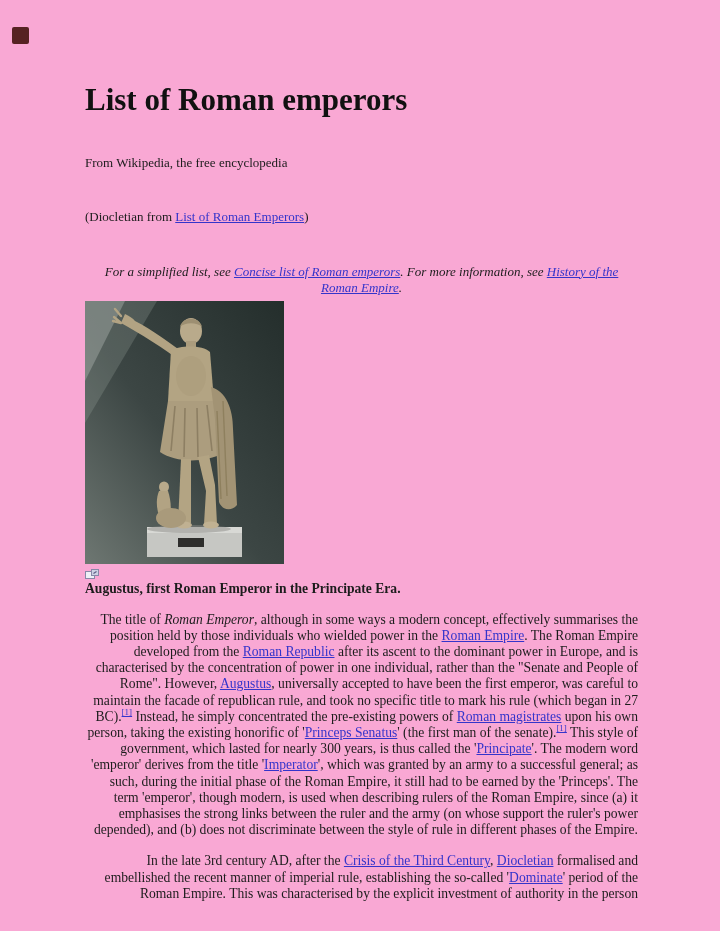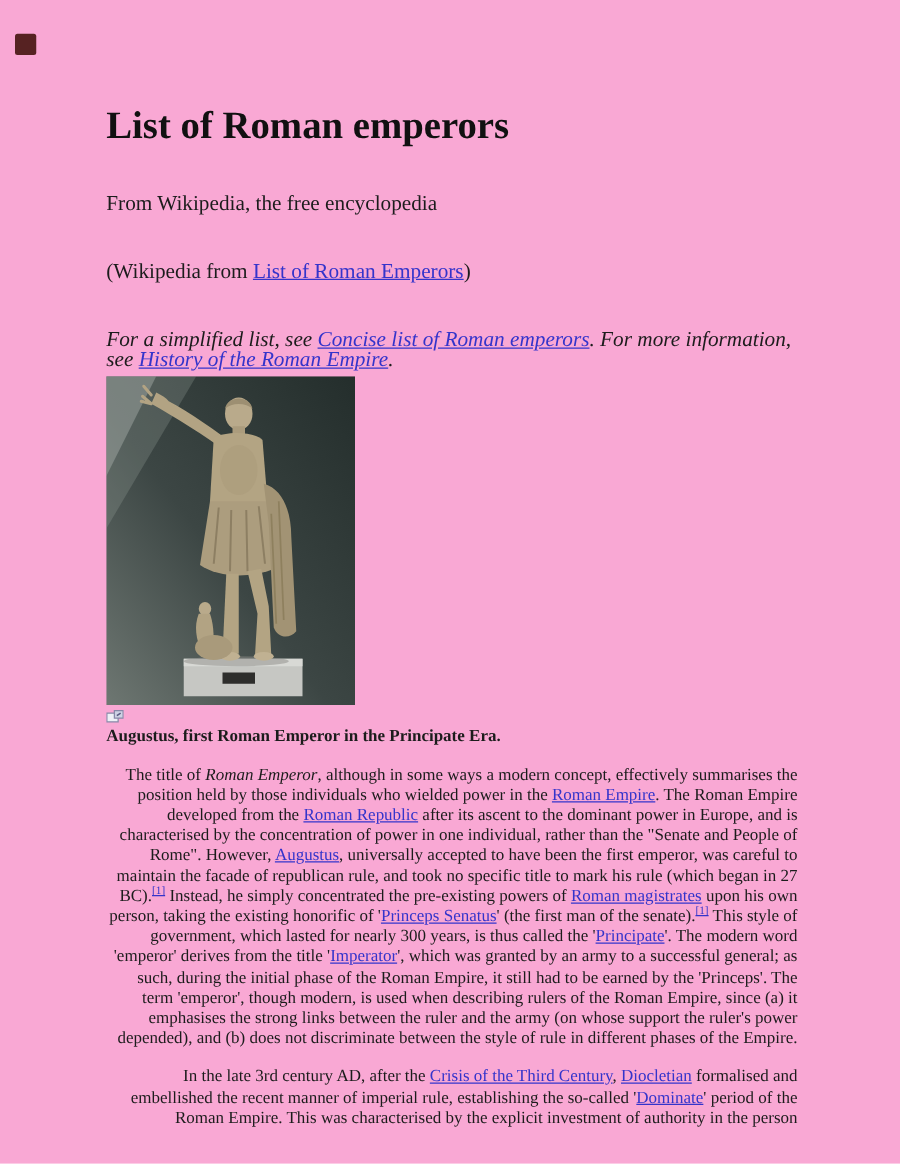--- a/index.html
+++ b/index.html
@@ -2,43 +2,43 @@
 <html><head>
 <meta charset="utf-8">
 <style>
   html,body{margin:0;padding:0;background:#ffffff;}
   .page{position:relative;width:720px;height:931px;background:#f9a8d4;overflow:hidden;
         font-family:"Liberation Serif","DejaVu Serif",serif;color:#1c1c1c;}
   .corner-marker{position:absolute;left:12px;top:27px;width:17px;height:17px;
         background:#562222;border-radius:2px;}
   .content{position:absolute;left:85px;top:84px;width:553px;}
   h1.title{font-size:31px;font-weight:bold;margin:0 0 21px 0;line-height:1.05;color:#111;}
-  .meta-line{font-size:17px;line-height:16.5px;margin-top:38px;}
-  .hatnote{font-style:italic;}
+  .meta-line{font-size:13px;line-height:16.5px;margin-top:38px;}
+  .hatnote{font-style:italic;text-align:center;}
   a.lnk{color:#3434cb;text-decoration:underline;cursor:pointer;}
   sup.ref{font-size:9px;line-height:0;vertical-align:super;}
   .figure{margin-top:4px;}
   .photo{display:block;width:199px;height:263px;}
   .enlarge-row{margin-top:3px;height:13px;}
   .caption{font-size:13.6px;line-height:16px;margin-top:1px;font-weight:bold;}
   p.body-par{font-size:13.6px;line-height:16.2px;margin:15px 0 0 0;text-align:right;}
 </style>
 </head>
 <body>
 
 <div class="page">
 
   <div class="corner-marker"></div>
 
   <div class="content">
 
     <h1 class="title">List of Roman emperors</h1>
 
     <div class="meta-line"><span>From Wikipedia, the free encyclopedia</span></div>
-    <div class="meta-line"><span>(Wikipedia from </span><a href="#" class="lnk">List of Roman Emperors</a><span>)</span></div>
+    <div class="meta-line"><span>(Diocletian from </span><a href="#" class="lnk">List of Roman Emperors</a><span>)</span></div>
     <div class="meta-line hatnote"><i>For a simplified list, see </i><a href="#" class="lnk hatnote" style="font-style: italic;">Concise list of Roman emperors</a><i>. For more information, see </i><a href="#" class="lnk hatnote" style="font-style: italic;">History of the Roman Empire</a><i>.</i></div>
 
     <div class="figure">
 
       <svg class="photo" viewBox="0 0 199 263" role="img">
         <defs>
           <linearGradient id="bgGrad" x1="1" y1="0" x2="0" y2="1">
             <stop offset="0" stop-color="#242e2c"></stop>
             <stop offset="0.55" stop-color="#3c4644"></stop>
             <stop offset="1" stop-color="#6e7772"></stop>

